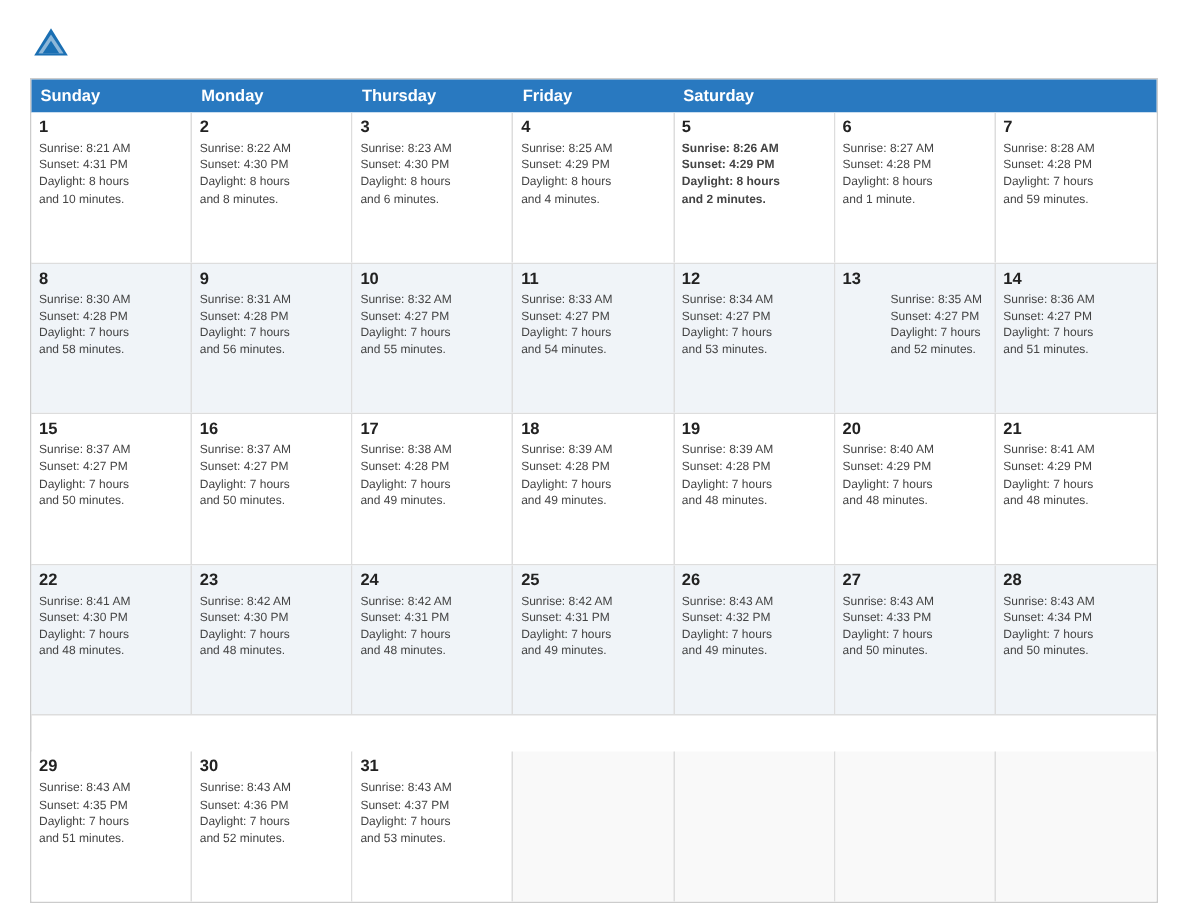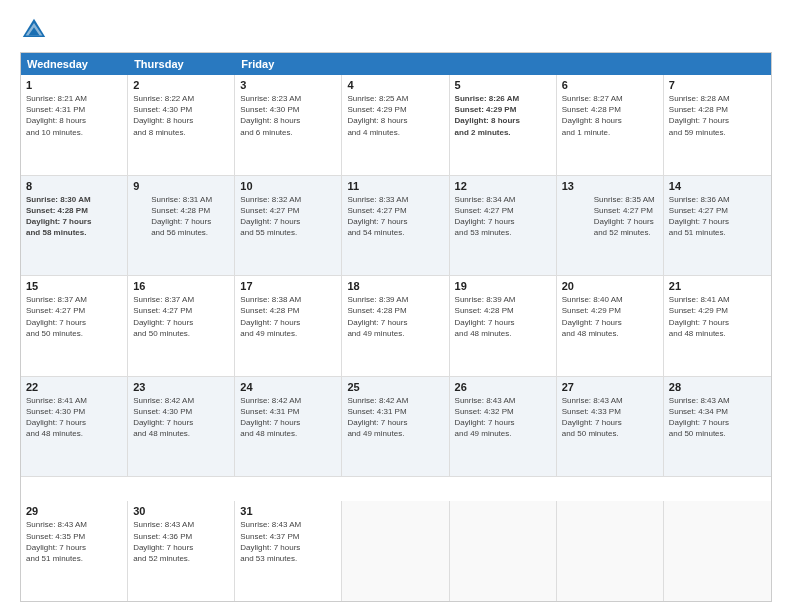--- a/index.html
+++ b/index.html
@@ -135,23 +135,25 @@
       </div>
     </div>
     <div class="title-block">
       <div class="main-title"></div>
       <div class="subtitle"></div>
     </div>
   </div>
 
   <div class="calendar">
     <div class="cal-header" id="cal-header">
-        <div class="cal-header-cell">Wednesday</div>
+        <div class="cal-header-cell">Sunday</div>
+        <div class="cal-header-cell">Monday</div>
         <div class="cal-header-cell">Thursday</div>
         <div class="cal-header-cell">Friday</div>
+        <div class="cal-header-cell">Saturday</div>
       </div>
     <div class="cal-body" id="cal-body">
         <div class="cal-row">
           <div class="cal-cell">
             <span class="day-num">1</span>
             <div class="cell-text" style="white-space: pre-line;">Sunrise: 8:21 AM
 Sunset: 4:31 PM
 Daylight: 8 hours
 and 10 minutes.</div>
           </div>
@@ -194,28 +196,28 @@
             <span class="day-num">7</span>
             <div class="cell-text" style="white-space: pre-line;">Sunrise: 8:28 AM
 Sunset: 4:28 PM
 Daylight: 7 hours
 and 59 minutes.</div>
           </div>
         </div>
         <div class="cal-row">
           <div class="cal-cell shaded">
             <span class="day-num">8</span>
-            <div class="cell-text" style="white-space: pre-line; font-weight: bold;">Sunrise: 8:30 AM
+            <div class="cell-text" style="white-space: pre-line;">Sunrise: 8:30 AM
 Sunset: 4:28 PM
 Daylight: 7 hours
 and 58 minutes.</div>
           </div>
           <div class="cal-cell shaded">
             <span class="day-num">9</span>
-            <div class="cell-text" style="white-space: pre-line; margin-left: 18px;">Sunrise: 8:31 AM
+            <div class="cell-text" style="white-space: pre-line;">Sunrise: 8:31 AM
 Sunset: 4:28 PM
 Daylight: 7 hours
 and 56 minutes.</div>
           </div>
           <div class="cal-cell shaded">
             <span class="day-num">10</span>
             <div class="cell-text" style="white-space: pre-line;">Sunrise: 8:32 AM
 Sunset: 4:27 PM
 Daylight: 7 hours
 and 55 minutes.</div>

